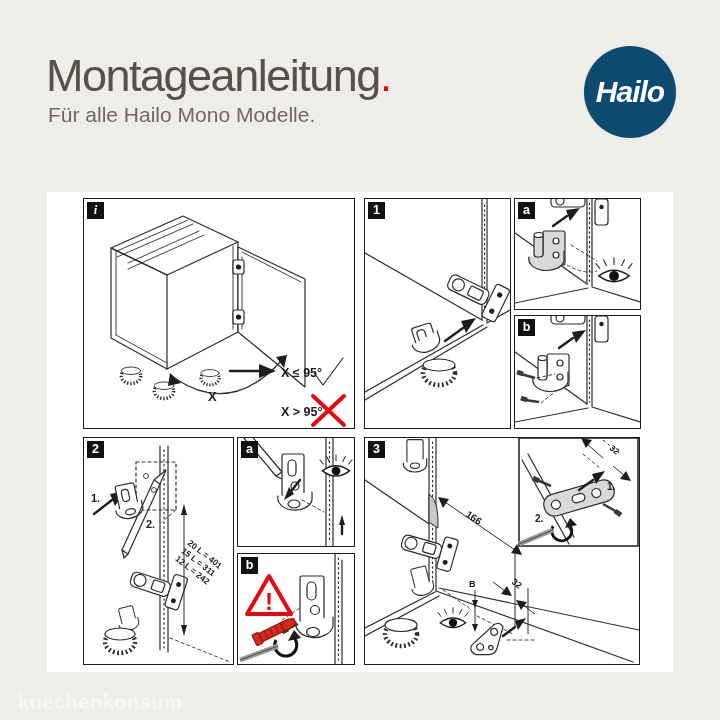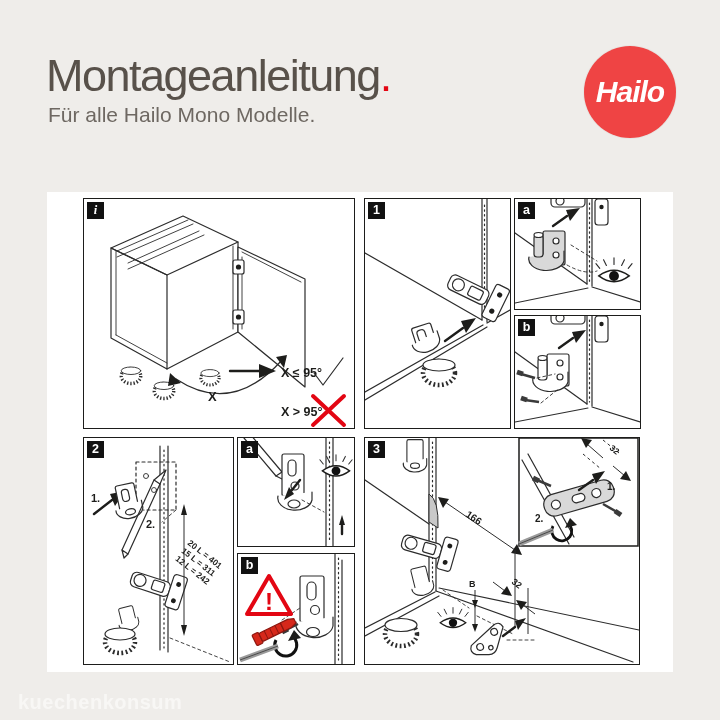--- a/index.html
+++ b/index.html
@@ -1,21 +1,21 @@
 <!DOCTYPE html>
 <html><head>
 <meta charset="utf-8">
 <style>
   html,body{margin:0;padding:0}
   body{width:720px;height:720px;background:#efedea;font-family:"Liberation Sans",sans-serif;position:relative;overflow:hidden}
   .stage{position:absolute;inset:0}
   .title{position:absolute;left:46px;top:50px;font-size:45px;font-weight:normal;color:#58514a;letter-spacing:-1.5px;white-space:nowrap}
   .title .dot{color:#e30613}
   .subtitle{position:absolute;left:48px;top:103px;font-size:21px;color:#6e6862}
-  .logo{position:absolute;left:584px;top:46px;width:92px;height:92px;background:#ef4444;border-radius:50%;display:flex;align-items:center;justify-content:center;box-shadow:0 0 0 1px rgba(0,0,0,0.03)}
+  .logo{position:absolute;left:584px;top:46px;width:92px;height:92px;background:#0c4a6e;border-radius:50%;display:flex;align-items:center;justify-content:center;box-shadow:0 0 0 1px rgba(0,0,0,0.03)}
   .logo span{color:#fff;font-weight:bold;font-style:italic;font-size:30px;letter-spacing:-1px}
   .sheet{position:absolute;left:47px;top:192px;width:626px;height:480px;background:#fff}
   .panel{position:absolute;background:#fff;border:1.5px solid #1d1d1b;overflow:hidden}
   .badge{position:absolute;top:3px;left:3px;width:17px;height:17px;background:#111;color:#fff;font-weight:bold;font-size:12.5px;line-height:17px;text-align:center;z-index:2}
   .badge.it{font-style:italic;font-family:"Liberation Serif",serif}
   .panel svg{position:absolute;left:0;top:0;width:100%;height:100%}
   .ln{stroke:#2c2c2c;stroke-width:1.2;fill:none;stroke-linecap:round;stroke-linejoin:round}
   .thin{stroke-width:0.9}
   .fillw{fill:#fff}
   .gray{fill:#d9d9d9}

